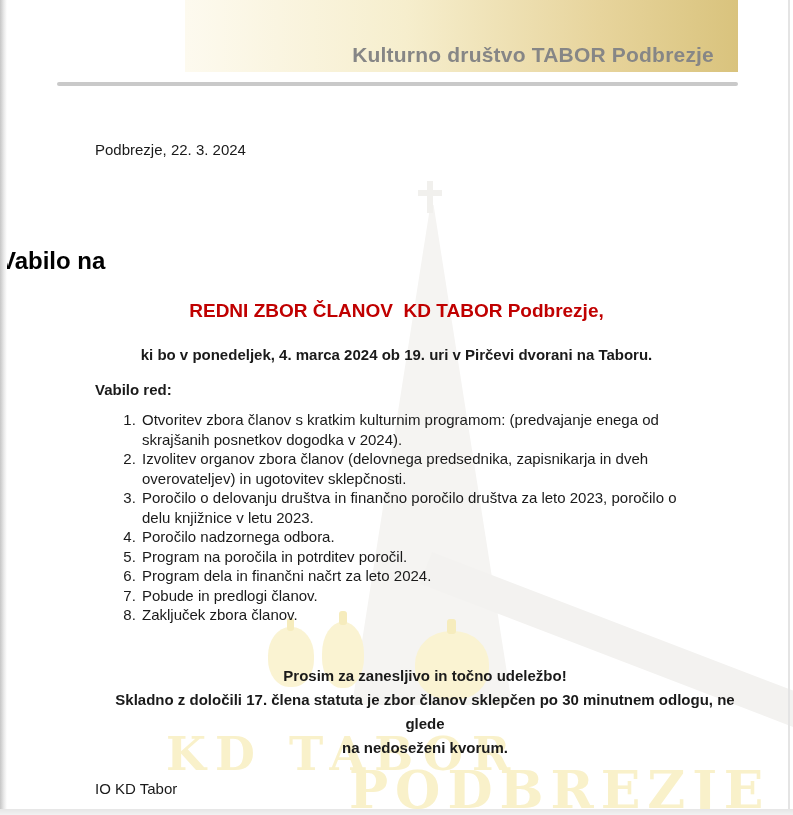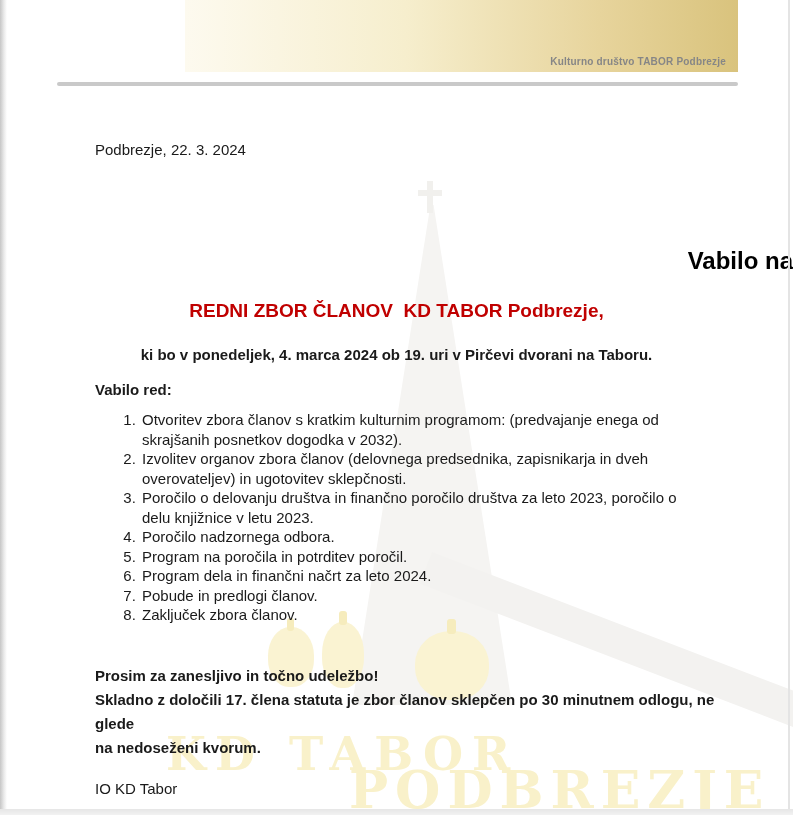--- a/index.html
+++ b/index.html
@@ -14,22 +14,22 @@
   .edge-right { position:absolute; right:3px; top:0; width:2px; height:815px; background:#e4e4e4; }
   .edge-bottom{ position:absolute; left:0; bottom:0; width:793px; height:6px;
                 background:linear-gradient(180deg,#e6e6e6,#f2f2f2); }
 
   
   .band {
     position:absolute; left:185px; top:0; width:553px; height:72px;
     background:linear-gradient(90deg,#fdfaef 0%,#f6eecd 40%,#e7d49c 75%,#d9c37d 100%);
   }
   .org-name {
-    position:absolute; right:12px; bottom:5px;
-    font-size:10px; font-weight:bold; color:#868686; letter-spacing:0.2px;
+    position:absolute; right:24px; bottom:5px;
+    font-size:21px; font-weight:bold; color:#868686; letter-spacing:0.2px;
   }
   .rule {
     position:absolute; left:57px; top:82px; width:681px; height:4px;
     background:#c9c9c9; border-radius:2px;
   }
 
   
   .wm { position:absolute; pointer-events:none; }
   .spire {
     left:352px; top:205px; width:160px; height:500px; background:#f5f4f2;
@@ -50,23 +50,23 @@
   .p3 { left:415px; top:631px; width:74px; height:69px; }
   .s3 { left:447px; top:619px; width:9px; height:15px; }
   .wm-text {
     font-family:"DejaVu Serif", serif; font-weight:bold; color:#f9f1ca;
     white-space:nowrap; line-height:1;
   }
   .wm-line1 { left:166px; top:731px; font-size:46px; letter-spacing:9px; }
   .wm-line2 { left:349px; top:764px; font-size:52px; letter-spacing:7px; }
 
   
-  .txt { position:absolute; }
+  .txt { position:absolute;text-align:center; }
   .date-line   { left:95px;  top:141px; font-size:15px; }
-  .title       { left:0; top:247px; width:793px; text-align:right;
+  .title       { left:0; top:247px; width:793px; text-align:left;
                  font-size:24px; font-weight:bold; color:#000; }
   .subtitle    { left:0; top:300px; width:793px; text-align:center;
                  font-size:19px; font-weight:bold; color:#c00000; white-space:pre-wrap; }
   .when-where  { left:0; top:346px; width:793px; text-align:center;
                  font-size:15px; font-weight:bold; }
   .agenda-head { left:95px; top:381px; font-size:15px; font-weight:bold; }
   ol.agenda {
     position:absolute; left:95px; top:410px; width:610px;
     font-size:15px; line-height:1.3; padding-left:45px; margin:0;
   }
@@ -102,21 +102,21 @@
 
   <div class="txt title">Vabilo na</div>
 
   <div class="txt subtitle">REDNI ZBOR ČLANOV  KD TABOR Podbrezje,</div>
 
   <div class="txt when-where">ki bo v ponedeljek, 4. marca 2024 ob 19. uri v Pirčevi dvorani na Taboru.</div>
 
   <div class="txt agenda-head">Vabilo red:</div>
 
   <ol class="agenda">
-    <li>Otvoritev zbora članov s kratkim kulturnim programom: (predvajanje enega od skrajšanih posnetkov dogodka v 2032).</li>
+    <li>Otvoritev zbora članov s kratkim kulturnim programom: (predvajanje enega od skrajšanih posnetkov dogodka v 2024).</li>
     <li>Izvolitev organov zbora članov (delovnega predsednika, zapisnikarja in dveh overovateljev) in ugotovitev sklepčnosti.</li>
     <li>Poročilo o delovanju društva in finančno poročilo društva za leto 2023, poročilo o delu knjižnice v letu 2023.</li>
     <li>Poročilo nadzornega odbora.</li>
     <li>Program na poročila in potrditev poročil.</li>
     <li>Program dela in finančni načrt za leto 2024.</li>
     <li>Pobude in predlogi članov.</li>
     <li>Zaključek zbora članov.</li>
   </ol>
 
   <div class="txt closing">

